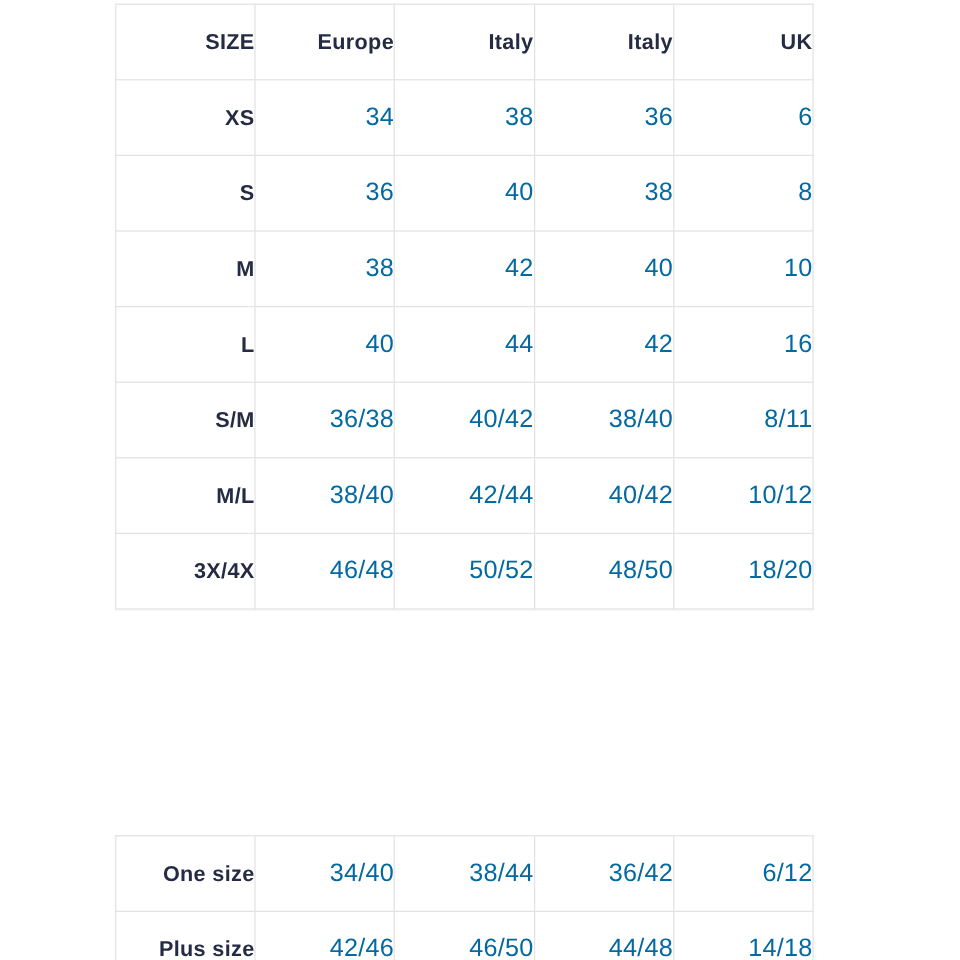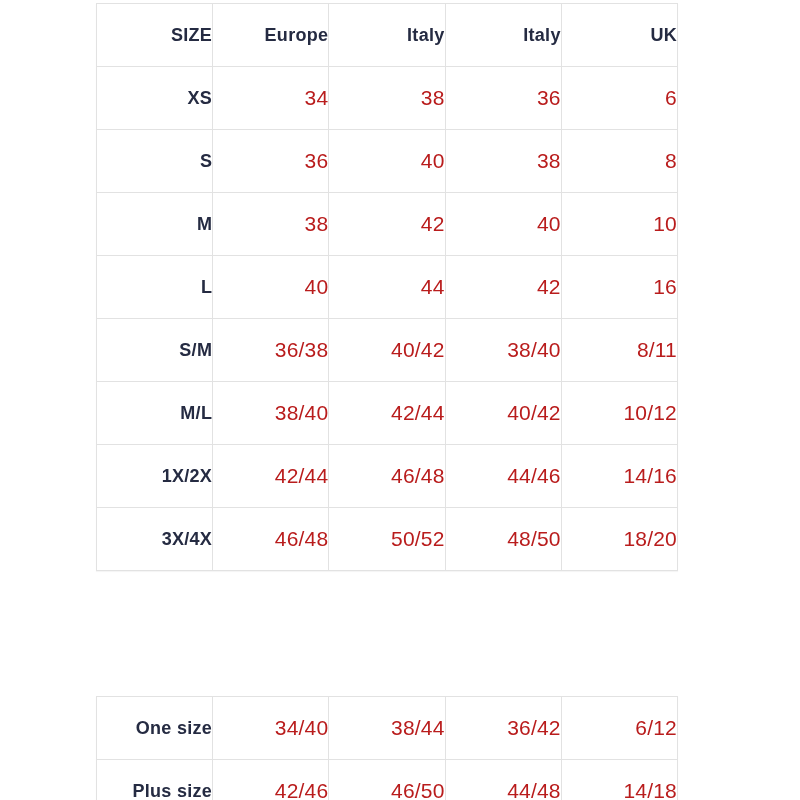--- a/index.html
+++ b/index.html
@@ -41,21 +41,21 @@
   .size-table th {
     font-weight: 700;
     font-size: 18px;
     color: #252b42;
     letter-spacing: 0.3px;
   }
   
   .size-table td {
     font-weight: 400;
     font-size: 21px;
-    color: #b91c1c;
+    color: #0369a1;
     letter-spacing: 0.2px;
   }
   
   table.size-table {
     border: 1px solid #dcdcdc;
     box-shadow: 0 1px 1px rgba(0,0,0,0.04);
   }
 </style>
 </head>
 <body>
@@ -109,27 +109,20 @@
         <td>8/11</td>
       </tr>
       <tr>
         <th>M/L</th>
         <td>38/40</td>
         <td>42/44</td>
         <td>40/42</td>
         <td>10/12</td>
       </tr>
       <tr>
-        <th>1X/2X</th>
-        <td>42/44</td>
-        <td>46/48</td>
-        <td>44/46</td>
-        <td>14/16</td>
-      </tr>
-      <tr>
         <th>3X/4X</th>
         <td>46/48</td>
         <td>50/52</td>
         <td>48/50</td>
         <td>18/20</td>
       </tr>
     </tbody>
   </table>
 
   <table class="size-table extra">

